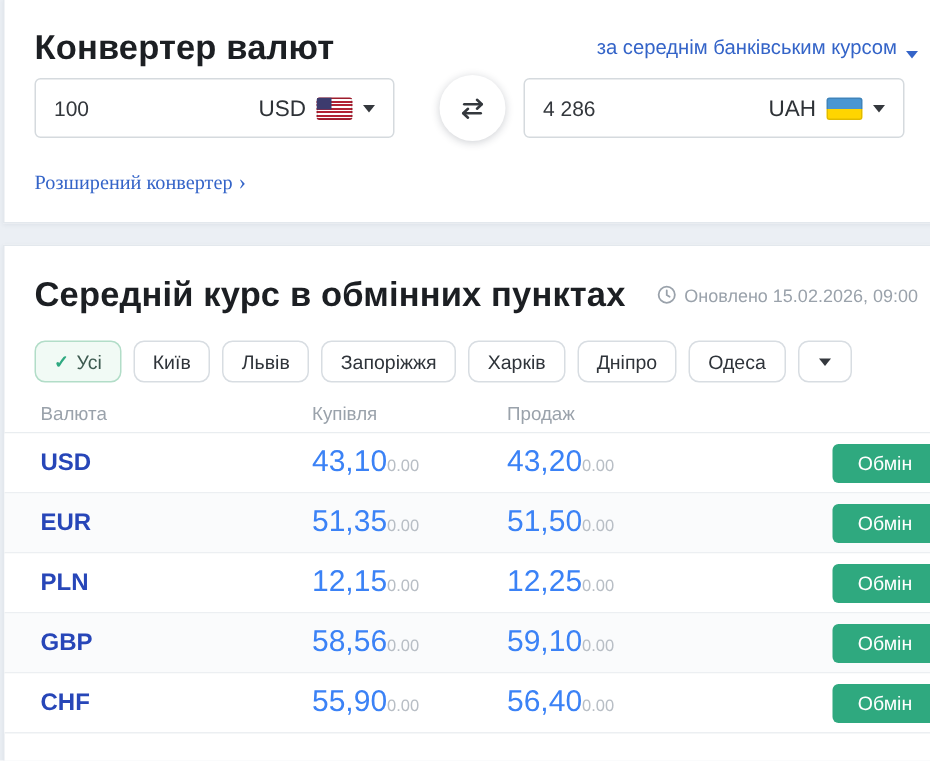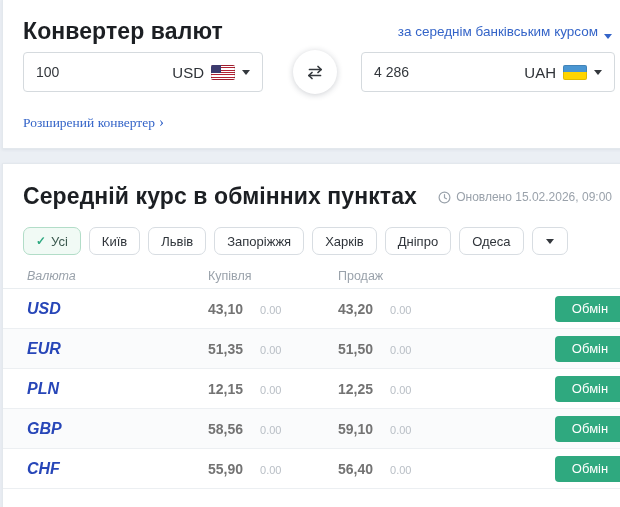--- a/index.html
+++ b/index.html
@@ -25,67 +25,67 @@
   .caret { width:0; height:0; border-left:4px solid transparent; border-right:4px solid transparent; border-top:5px solid #3464c8; display:inline-block; }
   .caret.dark { border-top-color:#34383d; }
 
   
   .currency-box {
     position:absolute; top:52px; height:40px; background:#fff;
     border:1px solid #d5dade; border-radius:4px;
     display:flex; align-items:center; padding:0 12px;
   }
   .box-from { left:20px;  width:240px; }
-  .box-to   { left:358px; width:254px; }
+  .box-to   { left:346px; width:254px; }
   .amount-input {
     border:none; outline:none; background:transparent; padding:0;
     font-family:"Liberation Sans", sans-serif; font-size:14px; color:#33373c; width:110px;
   }
   .cur-select { margin-left:auto; display:flex; align-items:center; gap:7px; cursor:pointer; }
   .cur-code { font-size:15px; color:#2e3237; }
   .flag { width:24px; height:15px; border-radius:2px; position:relative; overflow:hidden; box-shadow:inset 0 0 0 1px rgba(0,0,0,.12); }
   .flag-us { background:repeating-linear-gradient(180deg,#b22234 0,#b22234 1.16px,#fff 1.16px,#fff 2.31px); }
   .flag-us::after { content:""; position:absolute; left:0; top:0; width:10px; height:8px; background:#3c3b6e; }
   .flag-ua { background:linear-gradient(180deg,#4a96d2 0 50%,#ffd500 50% 100%); }
   .swap-btn {
     position:absolute; left:290px; top:50px; width:44px; height:44px; border-radius:50%;
     background:#fff; border:none; box-shadow:0 1px 6px rgba(30,40,60,0.22);
     display:flex; align-items:center; justify-content:center; cursor:pointer;
   }
   .advanced-link { position:absolute; left:20px; top:114px; font-size:13.5px; color:#3464c8; cursor:pointer;font-family:Liberation Serif, serif; }
   .advanced-link .chev { font-size:15px; margin-left:4px; }
 
   
-  .updated { display:flex; align-items:flex-end; gap:5px; color:#9aa2ab; font-size:12px; }
+  .updated { display:flex; align-items:center; gap:5px; color:#9aa2ab; font-size:12px; }
   .chips-row { display:flex; gap:8px; margin:17px 20px 0 20px; }
   .chip {
     height:28px; padding:0 12px; border:1px solid #d8dde2; border-radius:7px; background:#fff;
     display:flex; align-items:center; gap:5px; font-size:13px; color:#2f343a; cursor:pointer; white-space:nowrap;
   }
   .chip.selected { background:#f1faf5; border-color:#b2ddc8; color:#3d5a50; }
   .chip .check { color:#2fa981; font-size:12px; font-weight:bold; }
   .chip.more { padding:0 13px; }
 
   .thead {
     display:flex; align-items:center; height:25px; margin-top:9px;
     padding:0 7px 0 24px; border-bottom:1px solid #e9edf0;
     color:#9aa2ab; font-size:12.5px;
   }
-  .col-cur { width:181px;font-style:italic; }
+  .col-cur { width:181px; }
   .col-buy, .col-sell { width:130px; }
   .col-act { flex:1; }
 
   .trow {
     display:flex; align-items:center; height:40px;
     padding:0 7px 0 24px; border-bottom:1px solid #eceff2; background:#fff;
   }
   .trow:nth-child(even) { background:#fafbfc; }
   .code-link { font-size:16px; font-weight:bold; color:#2746b8; text-decoration:none; cursor:pointer; }
-  .rate-val { font-size:14px; font-weight:bold; color:#737373; }
-  .rate-chg { font-size:11px; color:#b8bec5; margin-left:17px; }
+  .rate-val { font-size:20px; font-weight:normal; color:#3b82f6; }
+  .rate-chg { font-size:11px; color:#b8bec5; margin-left:0; }
   .exchange-btn {
     margin-left:auto; width:70px; height:26px; border:none; border-radius:4px;
     background:#2fa97f; color:#fff; font-size:13px; font-family:"Liberation Sans",sans-serif;
     cursor:pointer;
   }
 </style>
 </head>
 <body>
 
 <section class="card converter">

